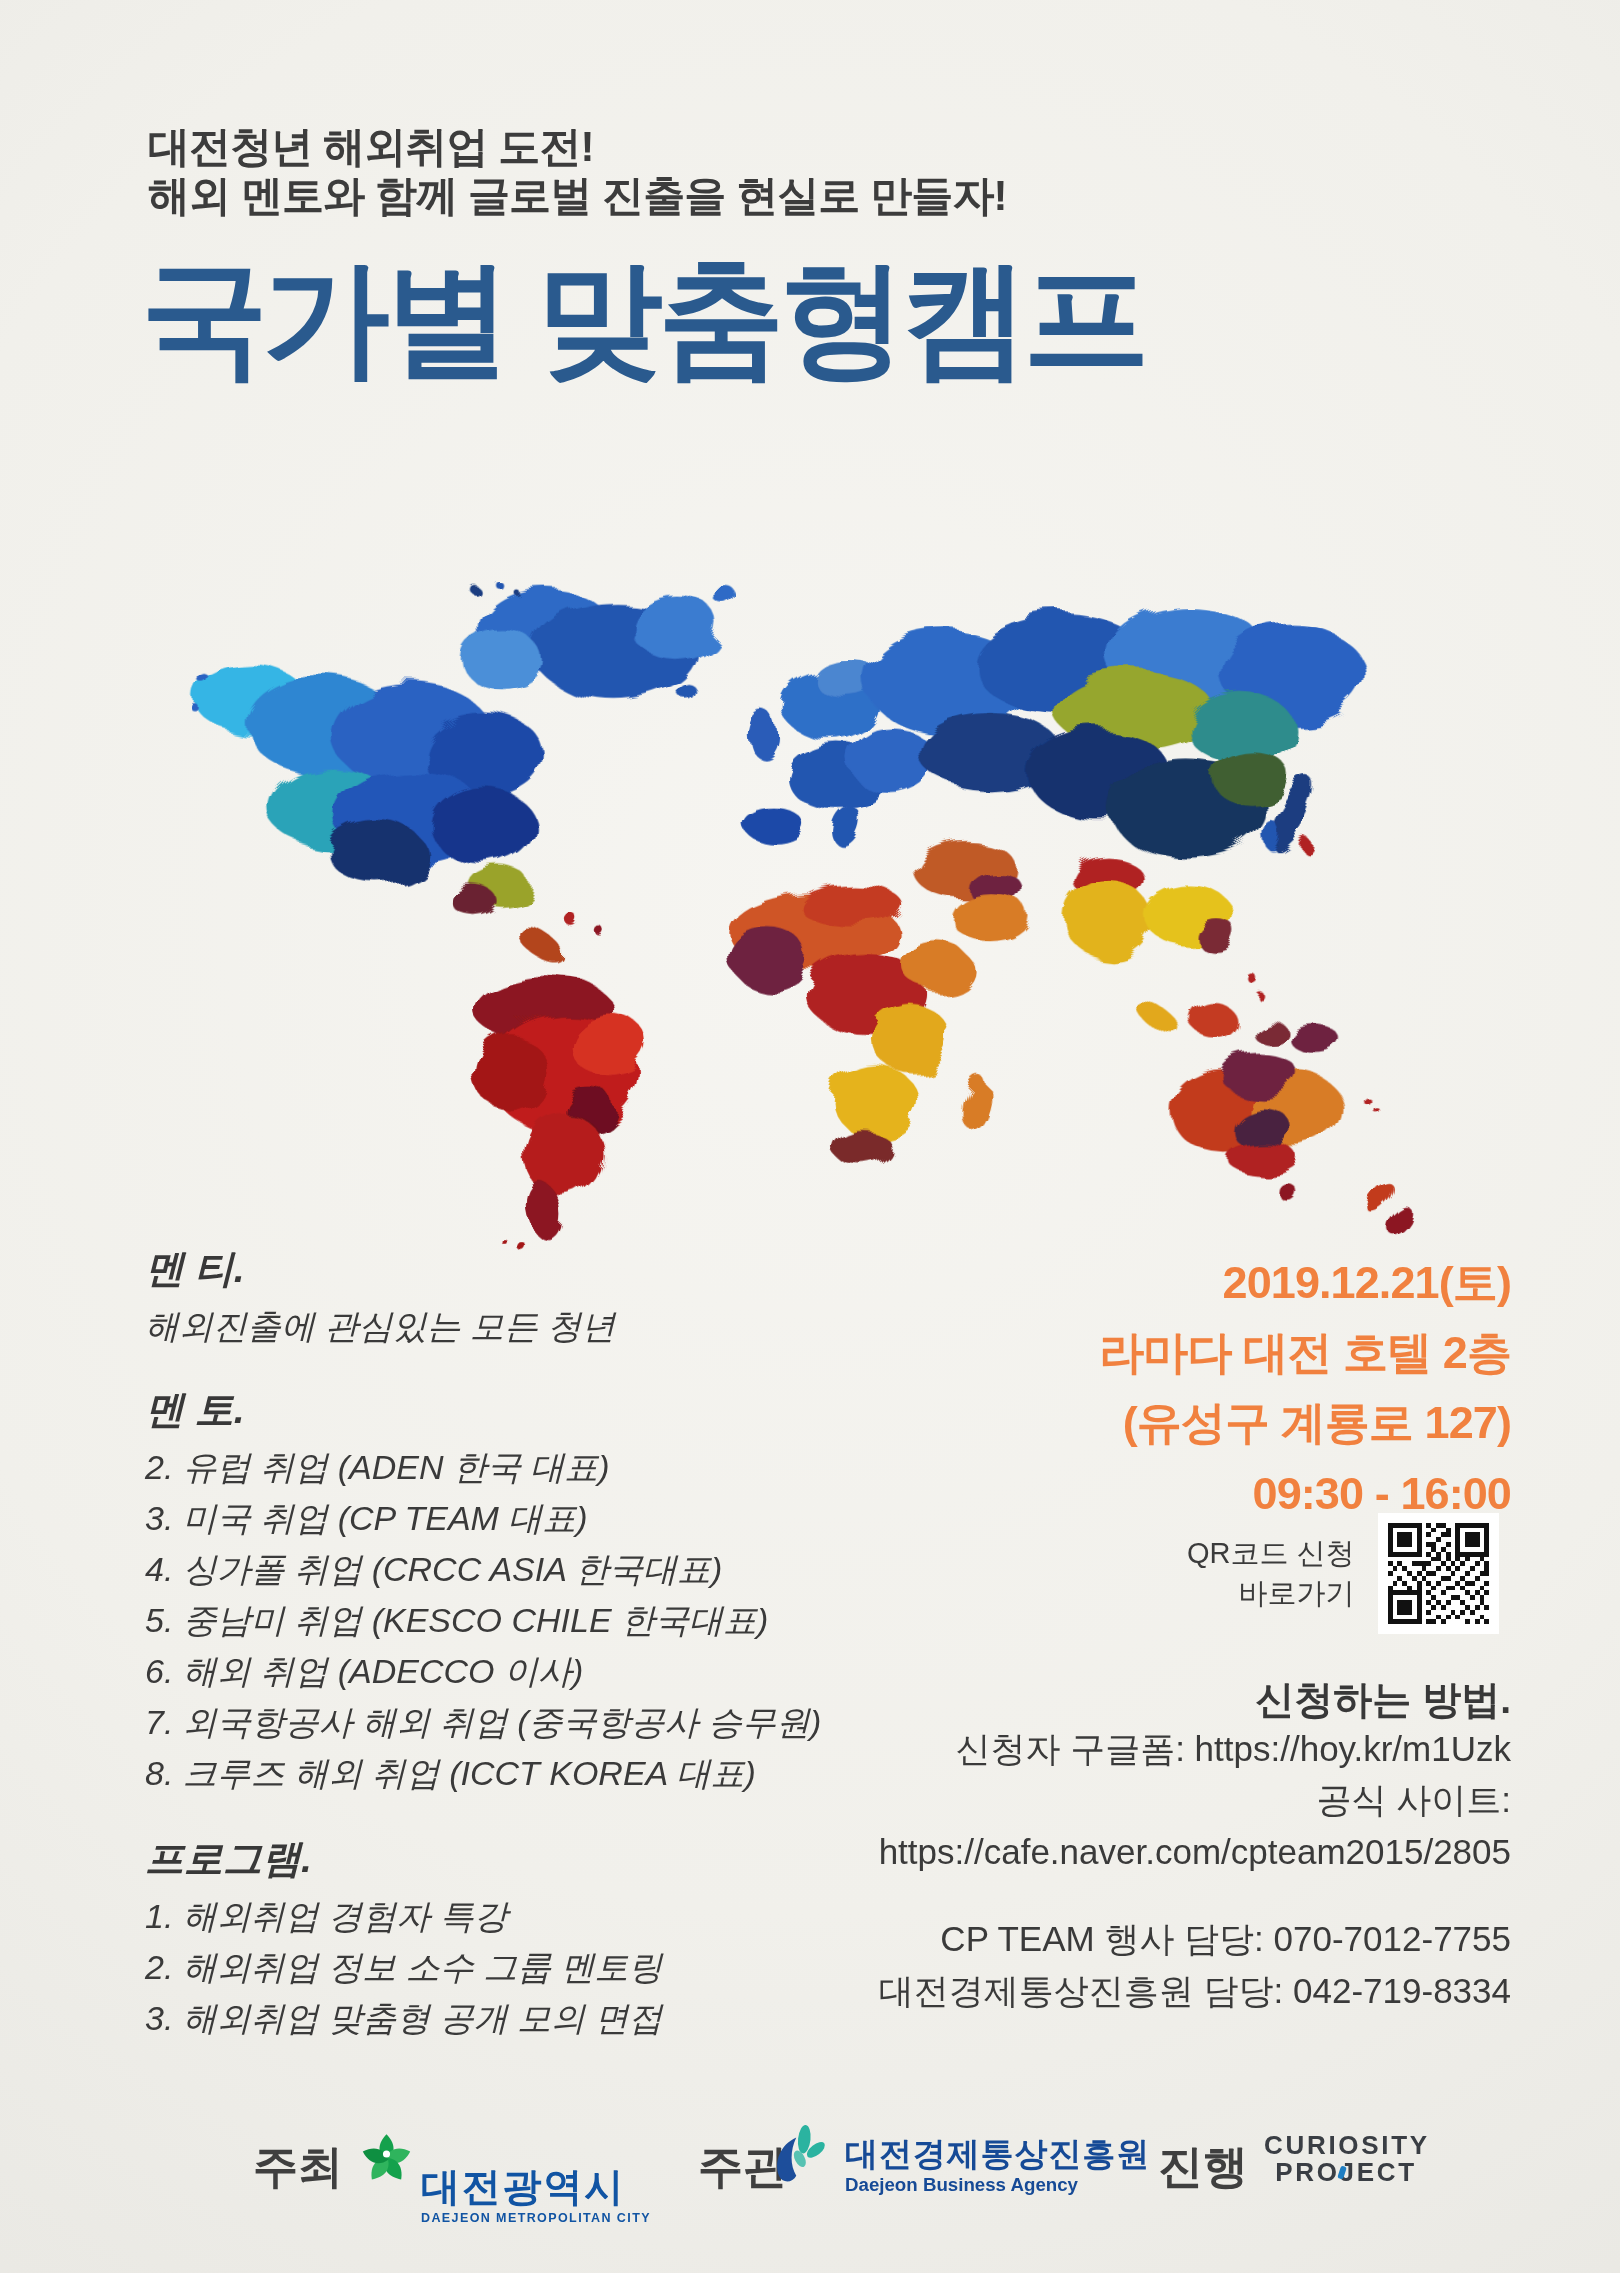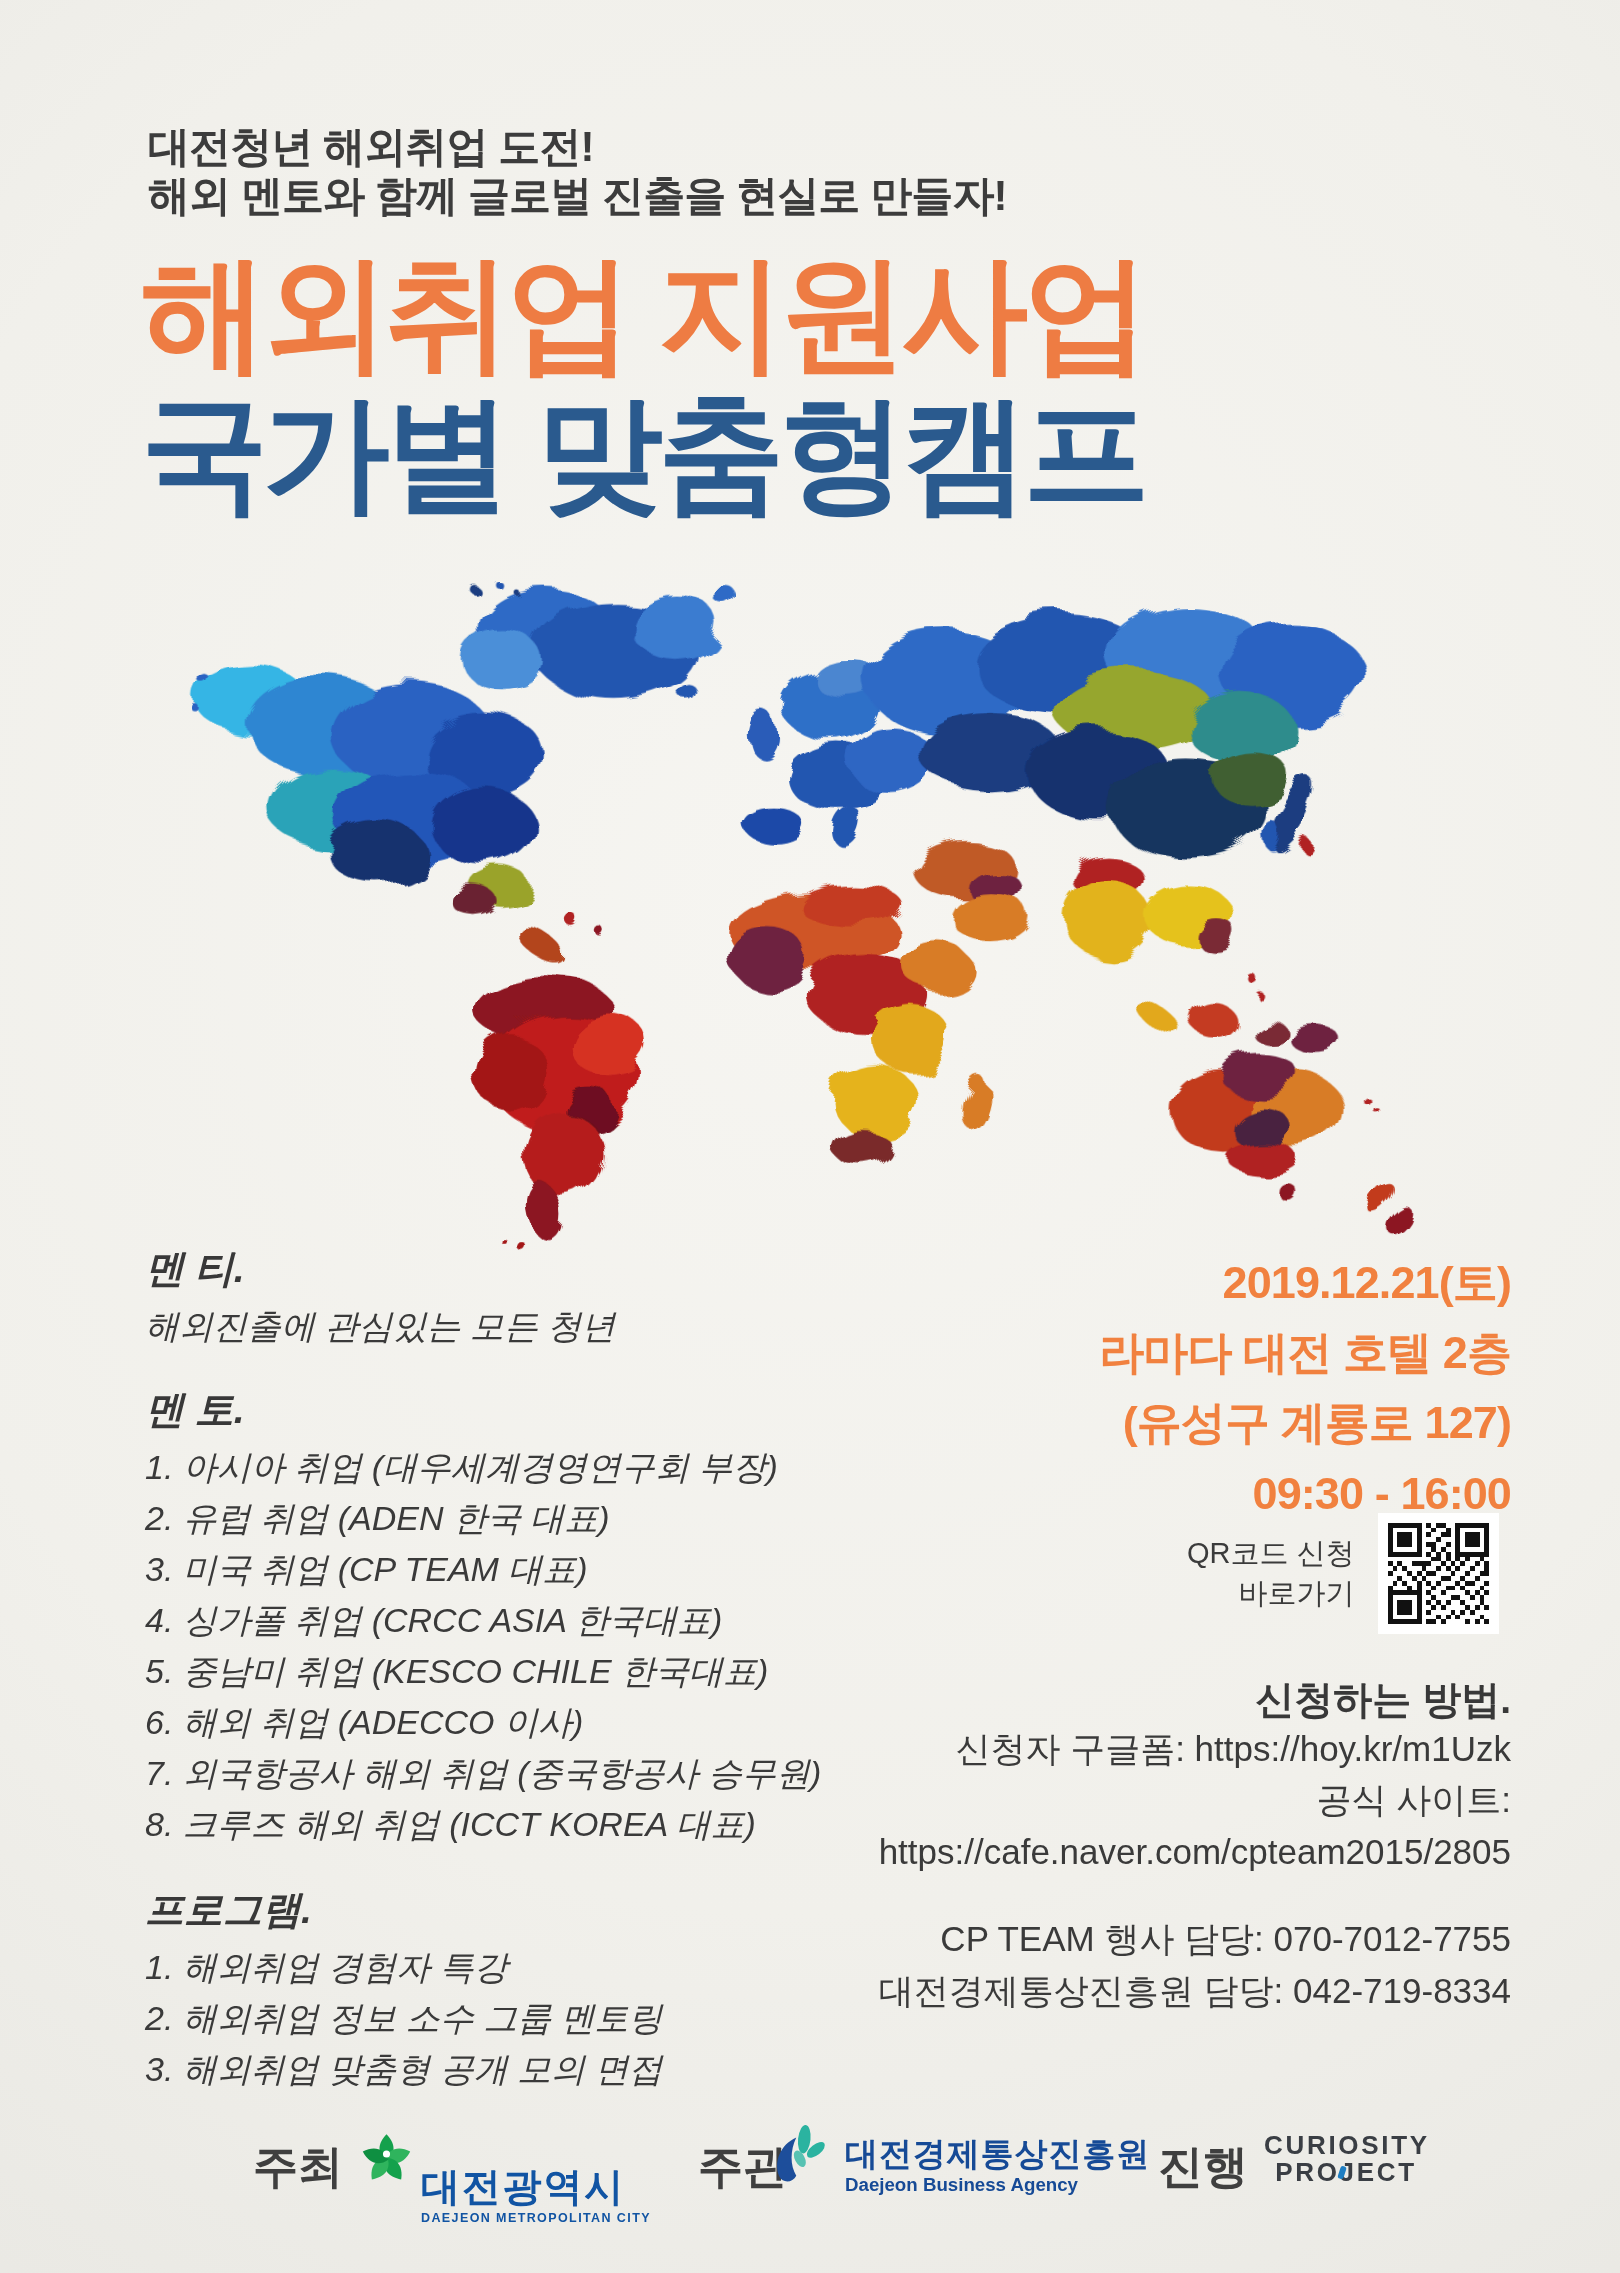--- a/index.html
+++ b/index.html
@@ -53,21 +53,20 @@
 <body>
 
 <div class="poster">
 
   <div class="intro">
     <div>대전청년 해외취업 도전!</div>
     <div>해외 멘토와 함께 글로벌 진출을 현실로 만들자!</div>
   </div>
 
   <div class="title">
-    <div class="l1">해외취업 지원사업</div>
     <div class="l2">국가별 맞춤형캠프</div>
   </div>
 
   <div class="map-wrap">
     <svg width="1248" height="682" viewBox="0 0 1400 765">
       <defs>
         <filter id="wc" x="-12%" y="-12%" width="124%" height="124%">
           <feTurbulence type="fractalNoise" baseFrequency="0.013 0.02" numOctaves="3" seed="8" result="n"></feTurbulence>
           <feDisplacementMap in="SourceGraphic" in2="n" scale="30"></feDisplacementMap>
         </filter>
@@ -170,21 +169,20 @@
       </g>
     </svg>
   </div>
 
   <div class="left-col">
     <h3 class="sec-h">멘 티.</h3>
     <p class="desc">해외진출에 관심있는 모든 청년</p>
 
     <h3 class="sec-h mt-mentor">멘 토.</h3>
     <div class="plain-list">
-      <div>1. 아시아 취업 (대우세계경영연구회 부장)</div>
       <div>2. 유럽 취업 (ADEN 한국 대표)</div>
       <div>3. 미국 취업 (CP TEAM 대표)</div>
       <div>4. 싱가폴 취업 (CRCC ASIA 한국대표)</div>
       <div>5. 중남미 취업 (KESCO CHILE 한국대표)</div>
       <div>6. 해외 취업 (ADECCO 이사)</div>
       <div>7. 외국항공사 해외 취업 (중국항공사 승무원)</div>
       <div>8. 크루즈 해외 취업 (ICCT KOREA 대표)</div>
     </div>
 
     <h3 class="sec-h mt-program">프로그램.</h3>

